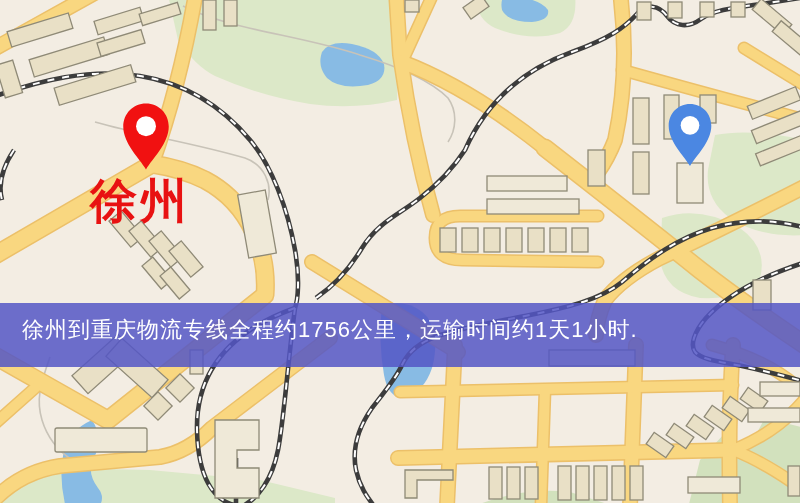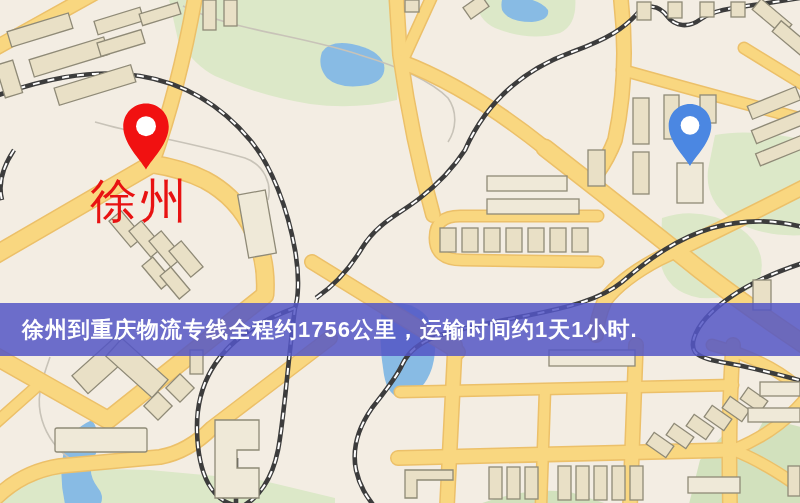--- a/index.html
+++ b/index.html
@@ -19,26 +19,26 @@
                stroke-linecap:round;stroke-linejoin:round;}
   .casing path.wide{stroke-width:19!important;}
   .casing path.narrow{stroke-width:13!important;}
   #rails path{fill:none;stroke:#ffffff;stroke-width:2;stroke-dasharray:7 8;}
   .railbase path{fill:none;stroke:var(--railway,#3c3c3c)!important;stroke-width:4.6!important;stroke-dasharray:none!important;}
   #bld rect,#bld path{fill:var(--building,#e9e0c6);stroke:var(--building-outline,#8f8a77);stroke-width:1.3;}
   #bld .lt{fill:#efe9d8;}
 
   
   .pin{position:absolute;}
-  .city-label{position:absolute;font-family:"Liberation Serif",serif;font-weight:normal;
+  .city-label{position:absolute;font-family:"Liberation Serif",serif;font-weight:bold;
               font-size:47px;letter-spacing:3px;white-space:nowrap;line-height:1;}
   #origin-label{left:90px;top:178px;color:var(--origin-text,#e81212);}
   #destination-label{left:642px;top:174px;color:var(--destination-text,#2323d8);}
-  .banner{position:absolute;left:0;right:0;top:303px;height:53px;
-          background:var(--banner-bg,rgba(84,86,198,.85));font-weight:bold;}
+  .banner{position:absolute;left:0;right:0;top:303px;height:64px;
+          background:var(--banner-bg,rgba(84,86,198,.85));}
   .banner-text{color:var(--banner-text,#fff);font-size:22px;line-height:53px;
                padding-left:22px;letter-spacing:1px;white-space:nowrap;}
 </style>
 </head>
 <body>
 
 <div id="stage">
 
   <svg width="800" height="503" viewBox="0 0 800 503">
 

